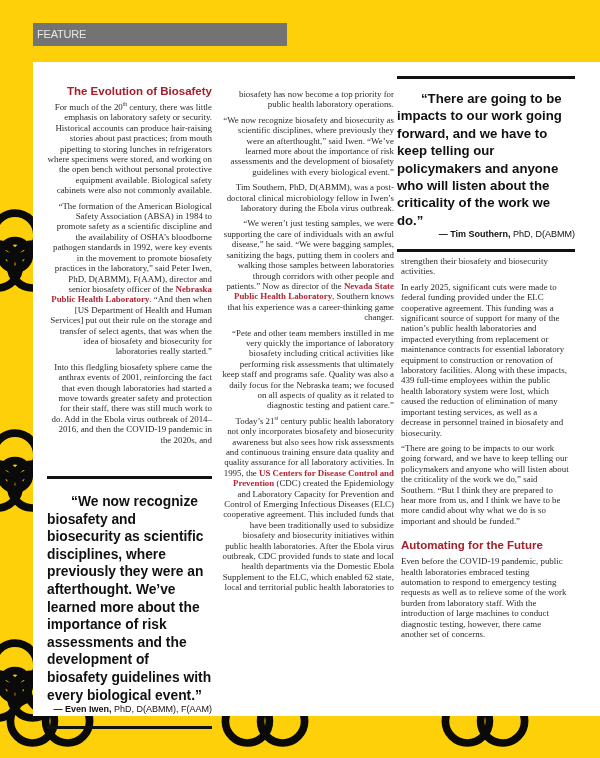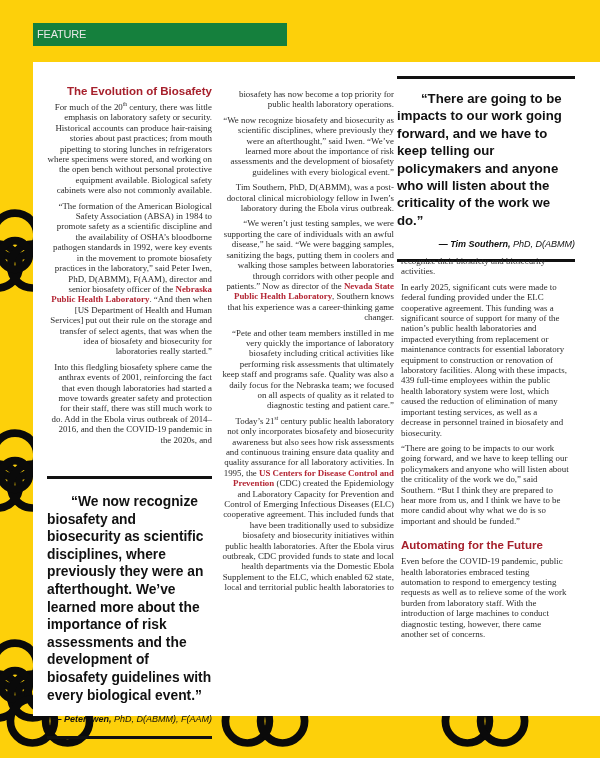--- a/index.html
+++ b/index.html
@@ -10,21 +10,21 @@
   }
   .bio {
     position: absolute; color: #0a0a0a; z-index: 0;
   }
   .panel {
     position: absolute; left: 33px; top: 62px; width: 567px; height: 654px;
     background: #ffffff; z-index: 1;
   }
   .feature-bar {
     position: absolute; left: 33px; top: 23px; width: 254px; height: 23px;
-    background: #15803d; z-index: 2;
+    background: #737373; z-index: 2;
     color: #e8e8e8; font-family: "Liberation Sans", sans-serif;
     font-size: 11px; line-height: 23px; padding-left: 4px; box-sizing: border-box;
     letter-spacing: -0.2px;
   }
   .col {
     position: absolute; z-index: 3;
     font-family: "Liberation Serif", serif; font-size: 8.9px; line-height: 10.4px;
     color: #2b2b2b;
   }
   .col p { margin: 0 0 5px 0; }
@@ -37,21 +37,21 @@
   }
   .link { color: #b32634; font-weight: bold; }
   sup { font-size: 5.5px; line-height: 0; }
   .pull {
     position: absolute; z-index: 3;
     font-family: "Liberation Sans", sans-serif; color: #111;
   }
   .pull .rule { height: 3px; background: #111; }
   .pull .quote { font-weight: bold; font-size: 13.8px; line-height: 17.6px; }
   .pull .attr {
-    font-style: italic; font-size: 9px; text-align: right; margin-top: 10px;
+    font-size: 9px; text-align: right; margin-top: 0;
   }
   .pull .attr b { font-weight: bold; }
   .pull1 { left: 47px; top: 476px; width: 165px; }
   .pull1 .quote { margin-top: 14px; text-indent: 24px; }
   .pull1 .rule.bottom { margin-top: 12px; }
   .pull2 { left: 397px; top: 76px; width: 178px; }
   .pull2 .quote { margin-top: 11px; text-indent: 24px; font-size: 13.2px; line-height: 17.4px; }
   .pull2 .rule.bottom { margin-top: 10px; }
 </style>
 </head>
@@ -110,39 +110,39 @@
 <div class="col col1">
   <h2>The Evolution of Biosafety</h2>
   <p><span>For much of the 20</span><sup>th</sup><span> century, there was little emphasis on laboratory safety or security. Historical accounts can produce hair-raising stories about past practices; from mouth pipetting to storing lunches in refrigerators where specimens were stored, and working on the open bench without personal protective equipment available. Biological safety cabinets were also not commonly available.</span></p>
   <p><span>“The formation of the American Biological Safety Association (ABSA) in 1984 to promote safety as a scientific discipline and the availability of OSHA’s bloodborne pathogen standards in 1992, were key events in the movement to promote biosafety practices in the laboratory,” said Peter Iwen, PhD, D(ABMM), F(AAM), director and senior biosafety officer of the </span><a class="link">Nebraska Public Health Laboratory</a><span>.  “And then when [US Department of Health and Human Services] put out their rule on the storage and transfer of select agents, that was when the idea of biosafety and biosecurity for laboratories really started.”</span></p>
   <p>Into this fledgling biosafety sphere came the anthrax events of 2001, reinforcing the fact that even though laboratories had started a move towards greater safety and protection for their staff, there was still much work to do. Add in the Ebola virus outbreak of 2014–2016, and then the COVID-19 pandemic in the 2020s, and</p>
 </div>
 
 <div class="pull pull1">
   <div class="rule"></div>
   <div class="quote">“We now recognize biosafety and biosecurity as scientific disciplines, where previously they were an afterthought. We’ve learned more about the importance of risk assessments and the development of biosafety guidelines with every biological event.”</div>
-  <div class="attr"><b>— Peter Iwen,</b><span> PhD, D(ABMM), F(AAM)</span></div>
+  <div class="attr"><b>— Even Iwen,</b><span> PhD, D(ABMM), F(AAM)</span></div>
   <div class="rule bottom"></div>
 </div>
 
 <div class="col col2">
   <p>biosafety has now become a top priority for public health laboratory operations.</p>
   <p>“We now recognize biosafety and biosecurity as scientific disciplines, where previously they were an afterthought,” said Iwen. “We’ve learned more about the importance of risk assessments and the development of biosafety guidelines with every biological event.”</p>
   <p>Tim Southern, PhD, D(ABMM), was a post-doctoral clinical microbiology fellow in Iwen’s laboratory during the Ebola virus outbreak.</p>
   <p><span>“We weren’t just testing samples, we were supporting the care of individuals with an awful disease,” he said. “We were bagging samples, sanitizing the bags, putting them in coolers and walking those samples between laboratories through corridors with other people and patients.” Now as director of the </span><a class="link">Nevada State Public Health Laboratory</a><span>, Southern knows that his experience was a career-thinking game changer.</span></p>
   <p>“Pete and other team members instilled in me very quickly the importance  of laboratory biosafety including critical activities like performing risk assessments that ultimately keep staff and programs safe. Quality was also a daily focus for the Nebraska team; we focused on all aspects of quality as it related to diagnostic testing and patient care.”</p>
   <p><span>Today’s 21</span><sup>st</sup><span> century public health laboratory not only incorporates biosafety and biosecurity awareness but also sees how risk assessments and continuous training ensure data quality and quality assurance for all laboratory activities. In 1995, the </span><a class="link">US Centers for Disease Control and Prevention</a><span> (CDC) created the Epidemiology and Laboratory Capacity for Prevention and Control of Emerging Infectious Diseases (ELC) cooperative agreement.  This included funds that have been traditionally used to subsidize biosafety and biosecurity initiatives within public health laboratories. After the Ebola virus outbreak, CDC provided funds to state and local health departments via the Domestic Ebola Supplement to the ELC, which enabled 62 state, local and territorial public health laboratories to</span></p>
 </div>
 
 <div class="pull pull2">
   <div class="rule"></div>
   <div class="quote">“There are going to be impacts to our work going forward, and we have to keep telling our policymakers and anyone who will listen about the criticality of the work we do.”</div>
   <div class="attr"><b>— Tim Southern,</b><span> PhD, D(ABMM)</span></div>
   <div class="rule bottom"></div>
 </div>
 
 <div class="col col3">
-  <p>recognize their biosafety and biosecurity activities.</p>
+  <p>strengthen their biosafety and biosecurity activities.</p>
   <p>In early 2025, significant cuts were made to federal funding provided under the ELC cooperative agreement. This funding was a significant source of support for many of the nation’s public health laboratories and impacted everything from replacement or maintenance contracts for essential laboratory equipment to construction or renovation of laboratory facilities. Along with these impacts, 439 full-time employees within the public health laboratory system were lost, which caused the reduction of elimination of many important testing services, as well as a decrease in personnel trained in biosafety and biosecurity.</p>
   <p> “There are going to be impacts to our work going forward, and we have to keep telling our policymakers and anyone who will listen about the criticality of the work we do,” said Southern. “But I think they are prepared to hear more from us, and I think we have to be more candid about why what we do is so important and should be funded.”</p>
   <h2 style="margin-top:12px;">Automating for the Future</h2>
   <p>Even before the COVID-19 pandemic, public health laboratories embraced testing automation to respond to emergency testing requests as well as to relieve some of the work burden from laboratory staff. With the introduction of large machines to conduct diagnostic testing, however, there came another set of concerns.</p>
 </div>
 
 </body></html>

